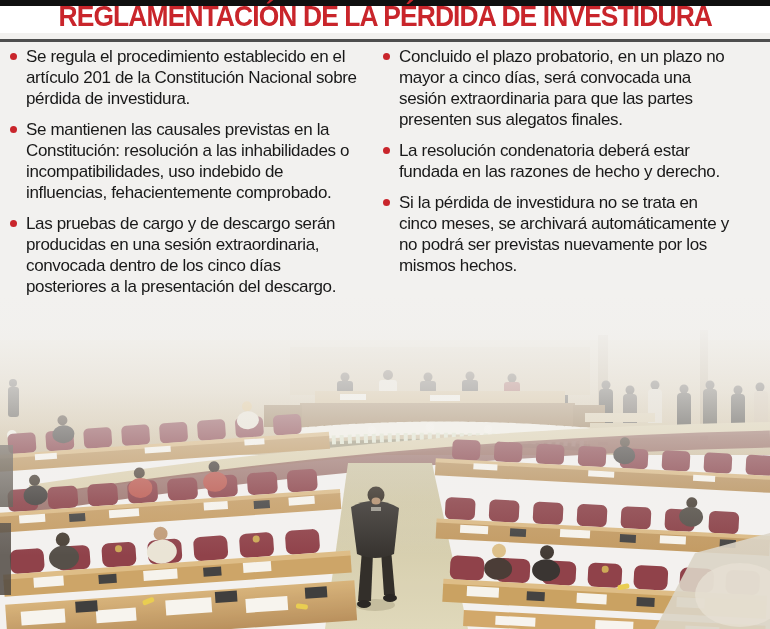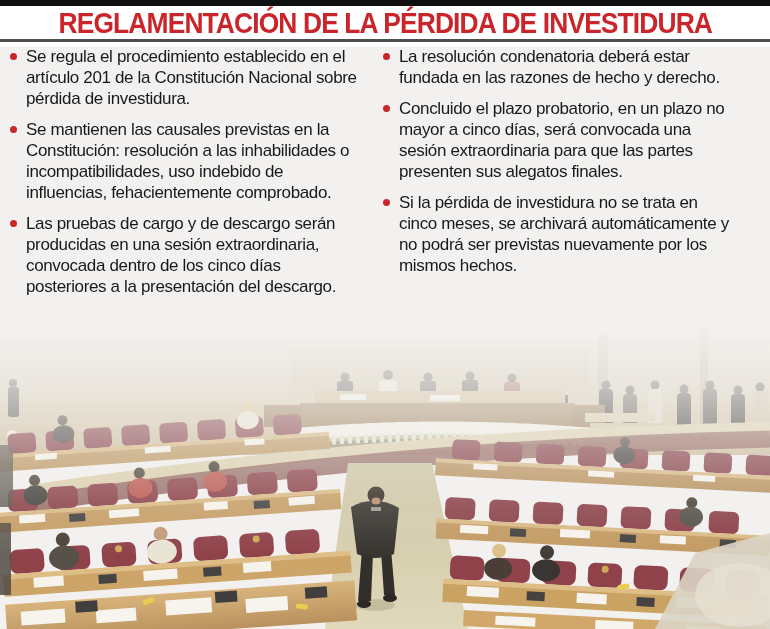--- a/index.html
+++ b/index.html
@@ -3,22 +3,22 @@
 <meta charset="utf-8">
 <style>
   html,body{margin:0;padding:0;}
   body{
     width:770px;height:629px;position:relative;overflow:hidden;
     background:#f2f1ef;
     font-family:"Liberation Sans", sans-serif;
   }
   .top-bar{position:absolute;top:0;left:0;width:770px;height:6px;background:#101010;z-index:6;}
   .masthead{
-    position:absolute;top:6px;left:0;width:770px;height:41px;background:#ffffff;
-    display:flex;align-items:flex-start;justify-content:center;z-index:6;
+    position:absolute;top:6px;left:0;width:770px;height:27px;background:#ffffff;
+    display:flex;align-items:flex-end;justify-content:center;z-index:6;
   }
   .masthead h1{
     margin:0;color:#c9252b;font-size:30px;font-weight:bold;
     letter-spacing:-1px;white-space:nowrap;transform:scaleX(.88);transform-origin:center;
   }
   .divider{position:absolute;top:39px;left:0;width:770px;height:3px;background:#4e4e4e;z-index:6;}
 
   .content{position:absolute;top:46px;left:0;width:746px;display:flex;z-index:4;}
   .col{width:385px;box-sizing:border-box;padding:0 16px 0 10px;}
   .col ul{list-style:none;margin:0;padding:0;}
@@ -348,25 +348,25 @@
       <li>
         <span class="bullet"></span>
         <span class="item-text">Las pruebas de cargo y de descargo serán producidas en una sesión extraordinaria, convocada dentro de los cinco días posteriores a la presentación del descargo.</span>
       </li>
     </ul>
   </div>
   <div class="col">
     <ul>
       <li>
         <span class="bullet"></span>
+        <span class="item-text">Concluido el plazo probatorio, en un plazo no mayor a cinco días, será convocada una sesión extraordinaria para que las partes presenten sus alegatos finales.</span>
+      </li>
+      <li>
+        <span class="bullet"></span>
         <span class="item-text">La resolución condenatoria deberá estar fundada en las razones de hecho y derecho.</span>
-      </li>
-      <li>
-        <span class="bullet"></span>
-        <span class="item-text">Concluido el plazo probatorio, en un plazo no mayor a cinco días, será convocada una sesión extraordinaria para que las partes presenten sus alegatos finales.</span>
       </li>
       <li>
         <span class="bullet"></span>
         <span class="item-text">Si la pérdida de investidura no se trata en cinco meses, se archivará automáticamente y no podrá ser previstas nuevamente por los mismos hechos.</span>
       </li>
     </ul>
   </div>
 </div>
 
 </body></html>

